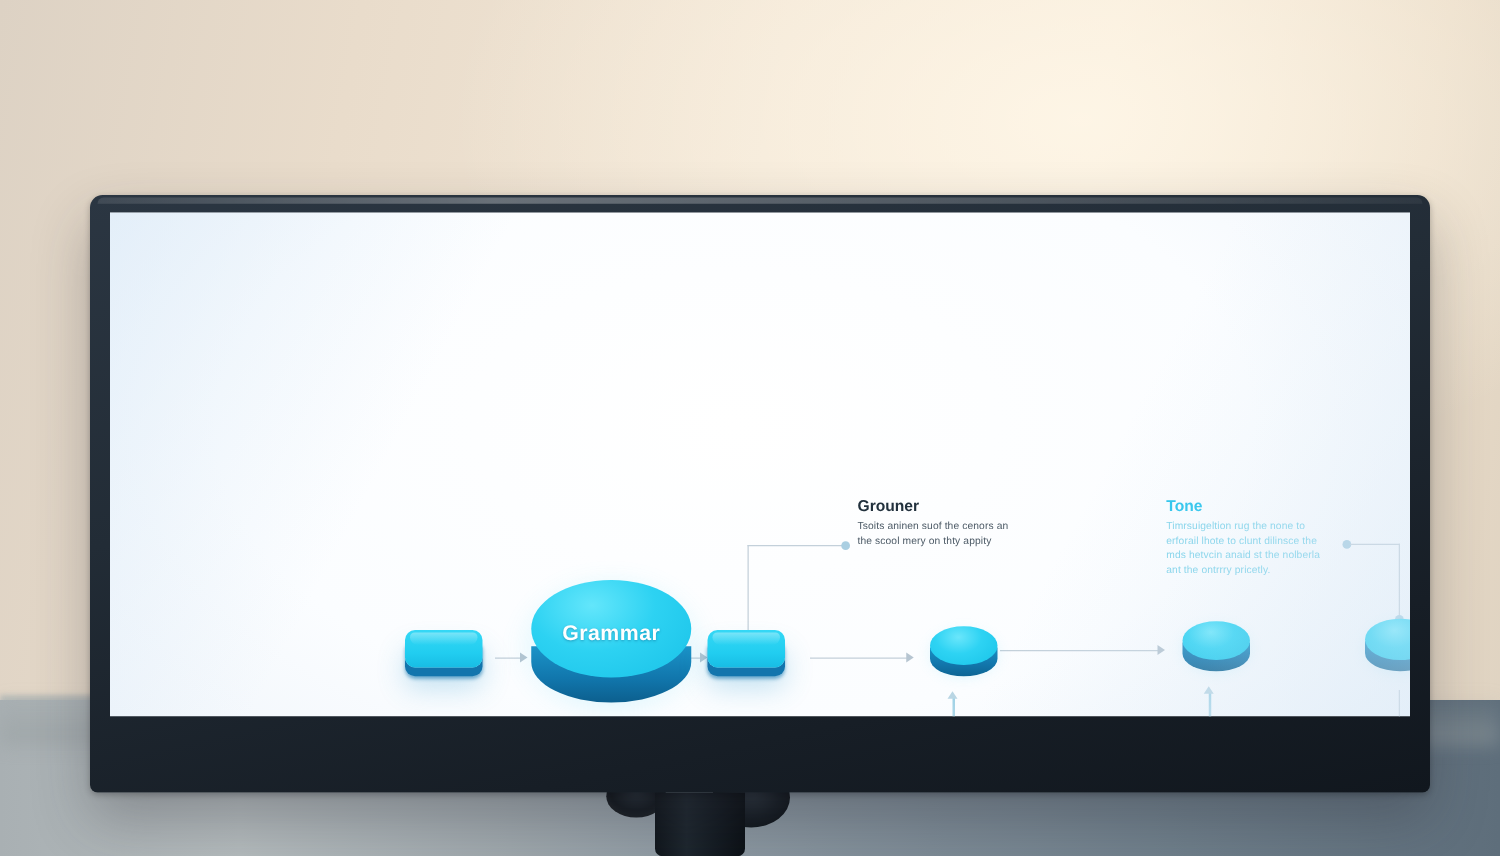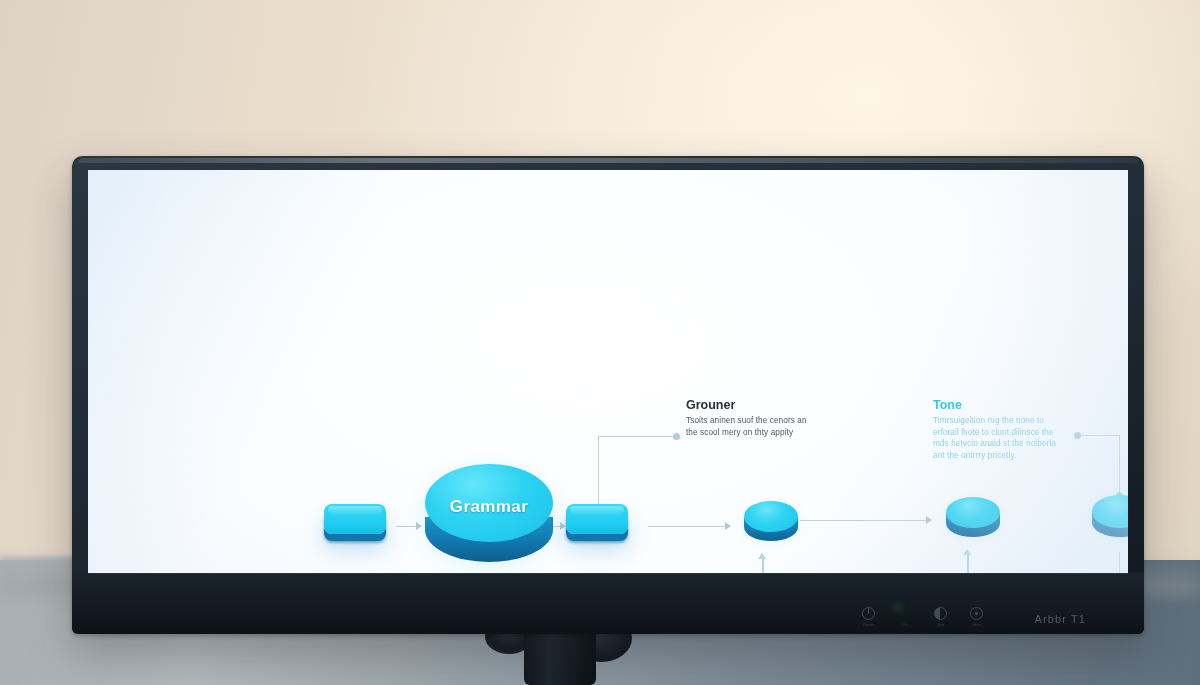--- a/index.html
+++ b/index.html
@@ -322,38 +322,14 @@
         <div class="txt-block blurry" style="left:845px; top:228px;">
           <div class="txt-title cyan">Tone</div>
           <div class="txt-body cyan">Timrsuigeltion rug the none to erforail lhote to clunt dilinsce the mds hetvcin anaid st the nolberla ant the ontrrry pricetly.</div>
         </div>
 
       </div>
 
       <div id="screen-sheen"></div>
     </div>
 
-    <div id="chin">
-      <div id="chin-line"></div>
-
-      <div id="osd-controls">
-        <div class="osd-btn">
-          <span class="osd-glyph power"></span>
-          <span class="osd-label">Power</span>
-        </div>
-        <div class="osd-btn">
-          <span class="osd-led"></span>
-          <span class="osd-label">On</span>
-        </div>
-        <div class="osd-btn">
-          <span class="osd-glyph half"></span>
-          <span class="osd-label">Brit</span>
-        </div>
-        <div class="osd-btn">
-          <span class="osd-glyph dot"></span>
-          <span class="osd-label">Mnu</span>
-        </div>
-      </div>
-
-      <div id="brand">Arbbr T1</div>
-    </div>
   </div>
 </div>
 
 </body></html>

